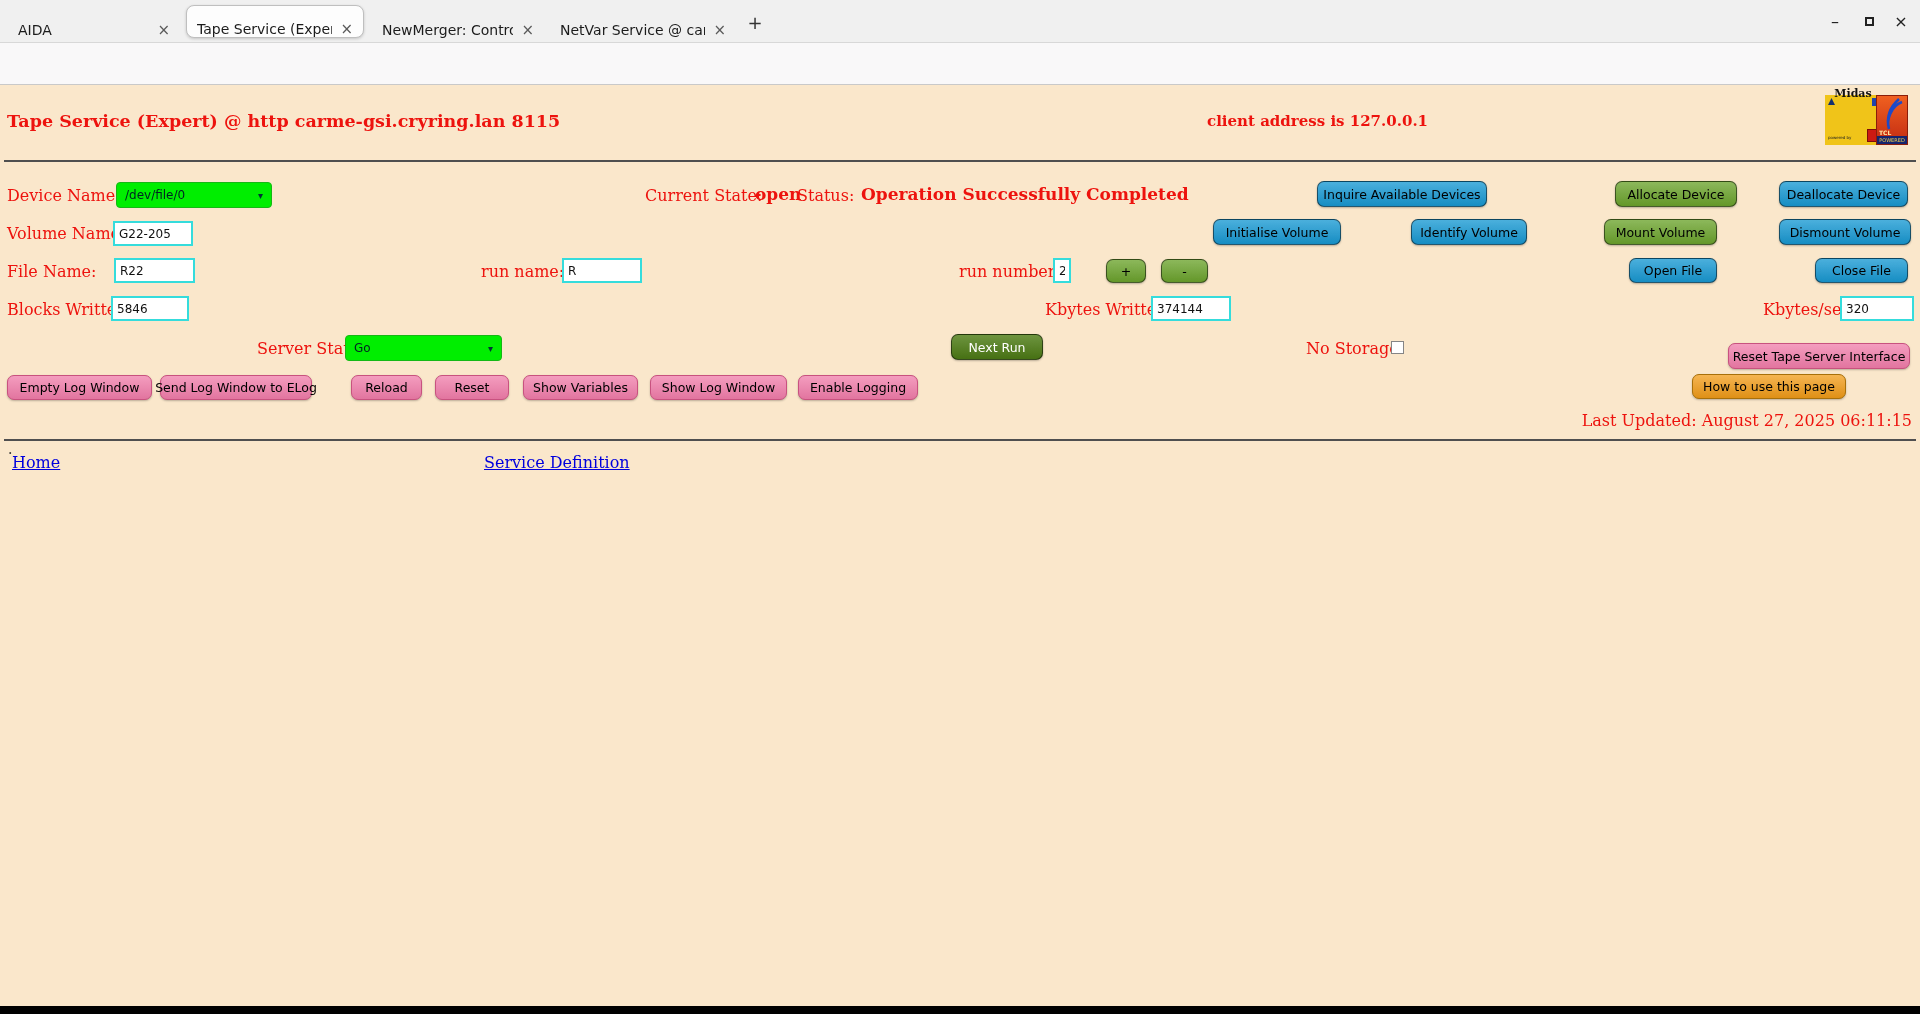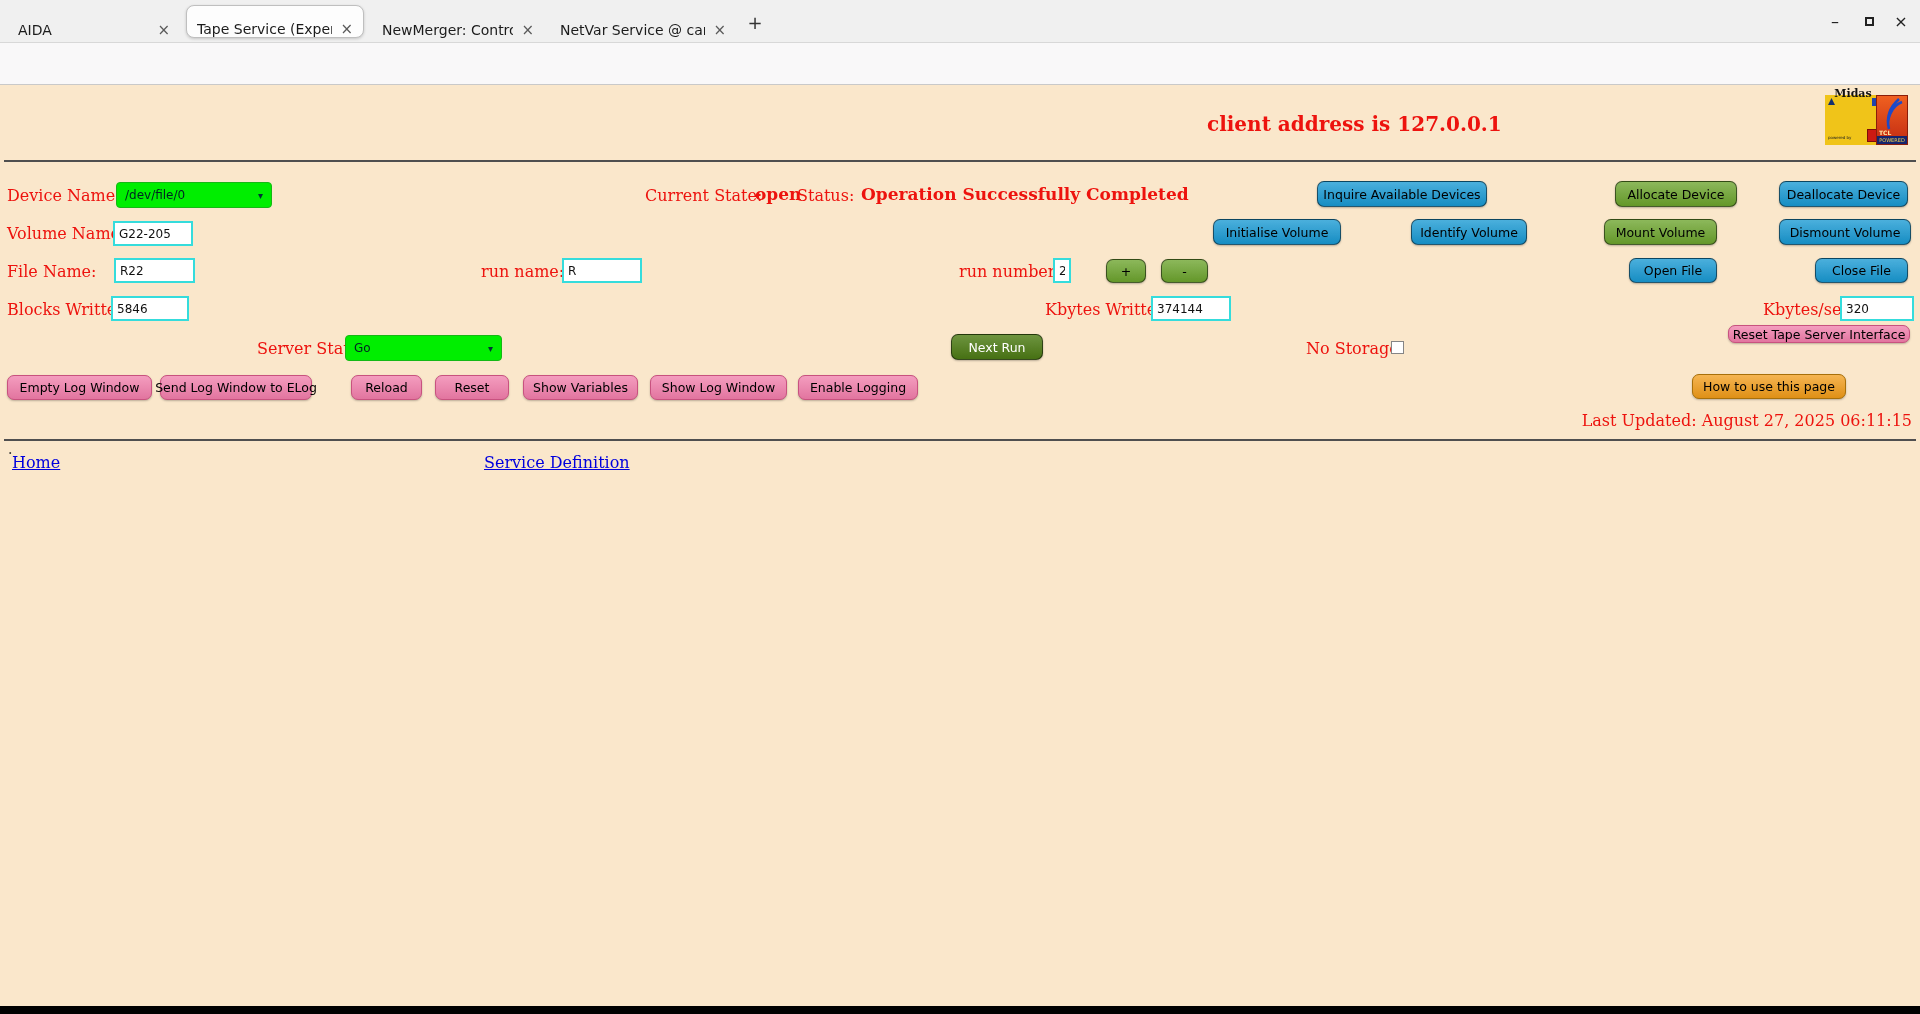--- a/index.html
+++ b/index.html
@@ -138,21 +138,22 @@
       <span class="url-spacer"></span>
       <span class="zoom-badge">80%</span>
       <span class="star">★</span>
     </div>
     <div class="nav-icon" style="left:1843px">»</div>
     <div class="nav-icon" style="left:1882px">≡</div>
   </div>
 
   <div class="page">
 
-    <div class="page-title" style="left:1207px;top:27px;font-size:20px">client address is 127.0.0.1</div>
+    <div class="page-title" style="left:7px;top:26px">Tape Service (Expert) @ http carme-gsi.cryring.lan 8115</div>
+    <div class="page-title" style="left:1207px;top:27px;font-size:15px">client address is 127.0.0.1</div>
 
     <div class="midas-logo" style="left:1825px;top:10px">
       <span class="midas-text">Midas</span>
       <span class="midas-sub">powered by</span>
       <span class="midas-redbox"></span>
     </div>
     <div class="tcl-logo" style="left:1876px;top:10px">
       <svg width="30" height="38" viewBox="0 0 30 38" style="position:absolute;left:0;top:1px">
           <path d="M22 2 C13 10 9 20 12 32 M12 32 C9 23 14 9 25 5" stroke="#1d49c8" stroke-width="2.6" fill="none"></path>
         </svg>
@@ -201,21 +202,21 @@
     <input class="inp" style="left: 1840px; top: 211px; width: 74px; height: 25px;" value="320">
 
     <div class="lbl" style="left:257px;top:254px">Server State</div>
     <div class="sel" style="left:345px;top:250px;width:157px;height:26px">
       <span>Go</span>
       <span class="chev">▾</span>
     </div>
     <div class="btn btn-darkgreen" style="left:951px;top:249px;width:92px;height:26px">Next Run</div>
     <div class="lbl" style="left:1306px;top:254px">No Storage</div>
     <span class="checkbox" style="left:1391px;top:256px"></span>
-    <div class="btn btn-pink" style="left:1728px;top:240px;width:182px;height:18px">Reset Tape Server Interface</div>
+    <div class="btn btn-pink" style="left:1728px;top:258px;width:182px;height:26px">Reset Tape Server Interface</div>
 
     <div class="btn btn-pink" style="left:7px;top:290px;width:145px;height:25px">Empty Log Window</div>
     <div class="btn btn-pink" style="left:160px;top:290px;width:152px;height:25px">Send Log Window to ELog</div>
     <div class="btn btn-pink" style="left:351px;top:290px;width:71px;height:25px">Reload</div>
     <div class="btn btn-pink" style="left:435px;top:290px;width:74px;height:25px">Reset</div>
     <div class="btn btn-pink" style="left:523px;top:290px;width:115px;height:25px">Show Variables</div>
     <div class="btn btn-pink" style="left:650px;top:290px;width:137px;height:25px">Show Log Window</div>
     <div class="btn btn-pink" style="left:798px;top:290px;width:120px;height:25px">Enable Logging</div>
     <div class="btn btn-orange" style="left:1692px;top:289px;width:154px;height:25px">How to use this page</div>
 

